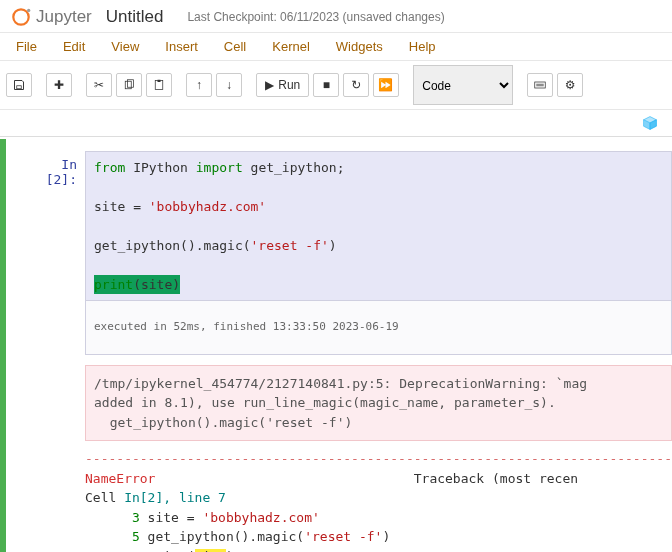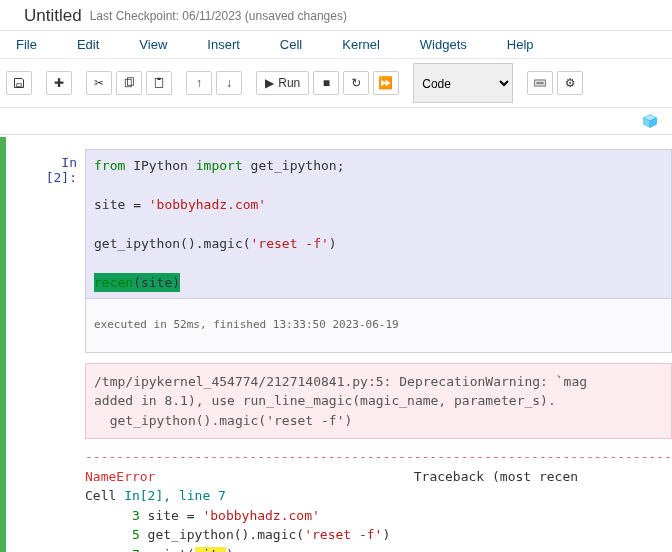--- a/index.html
+++ b/index.html
@@ -1,22 +1,22 @@
 <!DOCTYPE html>
 <html><head>
 <meta charset="utf-8">
 <style>
   * { box-sizing: border-box; margin: 0; padding: 0; }
   body { font-family: "Helvetica Neue", Helvetica, Arial, sans-serif; font-size: 13px; color: #333; background: #fff; width: 672px; height: 552px; overflow: hidden; }
   .header { display: flex; align-items: center; padding: 6px 10px 4px; border-bottom: 1px solid #e7e7e7; }
   .logo-wrap { display: flex; align-items: center; gap: 4px; }
   .logo-text { font-size: 17px; color: #757575; }
   .title { font-size: 17px; color: #333; margin-left: 14px; }
-  .checkpoint { font-size: 12px; color: #777; margin-left: 8px; }
-  .menubar { display: flex; gap: 40px; padding: 6px 16px; border-bottom: 1px solid #e7e7e7; color: #0c4a6e; font-size: 13px; }
+  .checkpoint { font-size: 12px; color: #777; margin-left: 24px; }
+  .menubar { display: flex; gap: 26px; padding: 6px 16px; border-bottom: 1px solid #e7e7e7; color: #a16207; font-size: 13px; }
   .menubar span { cursor: pointer; }
   .toolbar { display: flex; align-items: center; gap: 4px; padding: 4px 6px; border-bottom: 1px solid #e7e7e7; }
   .tb-btn { border: 1px solid #ccc; border-radius: 2px; background: #fff; width: 26px; height: 24px; display: flex; align-items: center; justify-content: center; font-size: 12px; color: #333; cursor: pointer; }
   .tb-run { width: auto; padding: 0 8px; gap: 4px; }
   .tb-sep { width: 6px; }
   .cell-select { border: 1px solid #ccc; height: 40px; font-size: 12px; padding: 12px 4px; width: 100px; }
   .brand-strip { text-align: right; padding: 4px 14px 2px; font-size: 15px; color: #ff6a00; font-weight: 500; border-bottom: 1px solid #ddd; }
   .brand-strip .cube { display:inline-block; vertical-align:middle; margin-left:4px;}
   .notebook { padding: 12px 0 0 0; border-left: 6px solid #4caf50; margin-top: 2px; height: 420px; overflow: hidden; }
   .cell { display: flex; padding-left: 20px; }
@@ -33,20 +33,27 @@
   .err-name { color: #d32f2f; }
   .cell-in { color: #008080; }
   .num-green { color: #008000; }
   .hl-y { background: #ffeb3b; }
   .arrow { color: #2e7d32; }
 </style>
 </head>
 <body>
 
 <div class="header">
+  <div class="logo-wrap">
+    <svg width="22" height="22" viewBox="0 0 40 40">
+      <circle cx="20" cy="20" r="14" fill="none" stroke="#f37726" stroke-width="4"></circle>
+      <circle cx="34" cy="8" r="3" fill="#9e9e9e"></circle>
+    </svg>
+    <span class="logo-text">Jupyter</span>
+  </div>
   <span class="title">Untitled</span>
   <span class="checkpoint">Last Checkpoint: 06/11/2023  (unsaved changes)</span>
 </div>
 
 <div class="menubar">
   <span>File</span>
   <span>Edit</span>
   <span>View</span>
   <span>Insert</span>
   <span>Cell</span>
@@ -129,21 +136,21 @@
 <div class="notebook">
   <div class="cell">
     <div class="prompt">In [2]:</div>
     <div class="input-area">
       <div class="code-block"><span class="kw-green">from</span><span> IPython </span><span class="kw-green">import</span><span> get_ipython;</span>
 
 <span>site = </span><span class="str">'bobbyhadz.com'</span>
 
 <span>get_ipython().magic(</span><span class="str">'reset -f'</span><span>)</span>
 
-<span class="hl-line"><span class="kw-green">recen</span><span>(site)</span></span></div>
+<span class="hl-line"><span class="kw-green">print</span><span>(site)</span></span></div>
       <div class="exec-info">executed in 52ms, finished 13:33:50 2023-06-19</div>
       <div class="warn-block">/tmp/ipykernel_454774/2127140841.py:5: DeprecationWarning: `mag
 added in 8.1), use run_line_magic(magic_name, parameter_s).
   get_ipython().magic('reset -f')</div>
       <div class="err-block"><span class="tb-dashes">---------------------------------------------------------------------------</span>
 <span class="err-name">NameError</span><span>                                 Traceback (most recen</span>
 <span>Cell </span><span class="cell-in">In[2], line 7</span>
 <span class="num-green">      3</span><span> site = </span><span class="str">'bobbyhadz.com'</span>
 <span class="num-green">      5</span><span> get_ipython().magic(</span><span class="str">'reset -f'</span><span>)</span>
 <span class="arrow">----&gt; </span><span class="num-green">7</span><span> print(</span><span class="hl-y">site</span><span>)</span>

